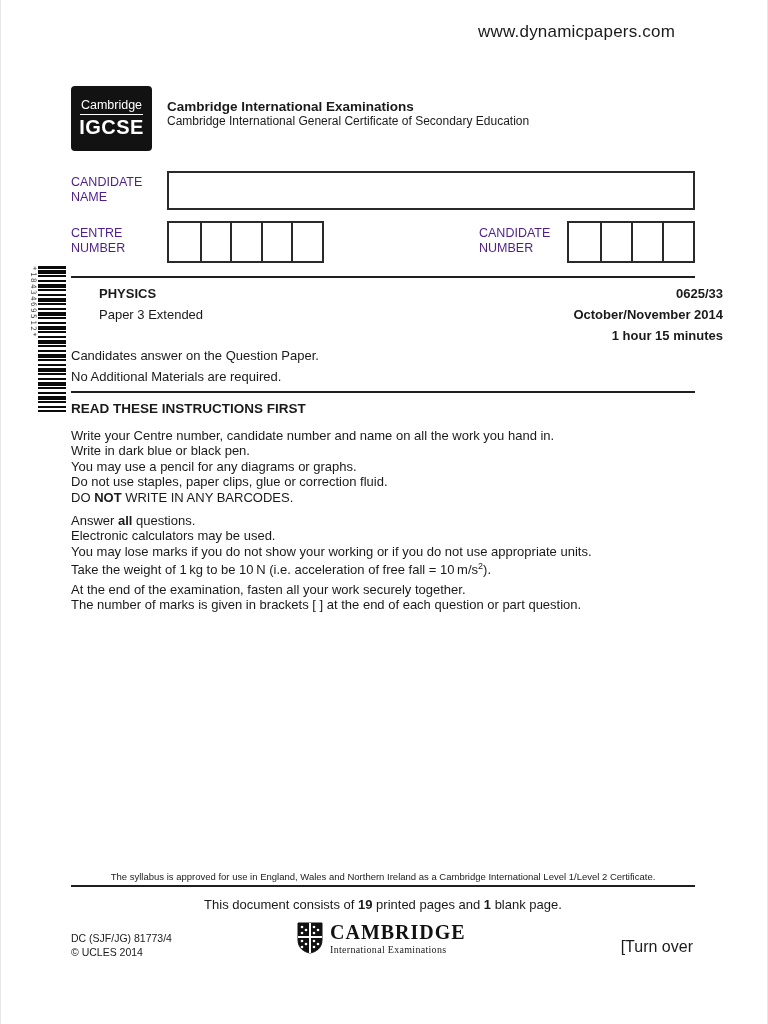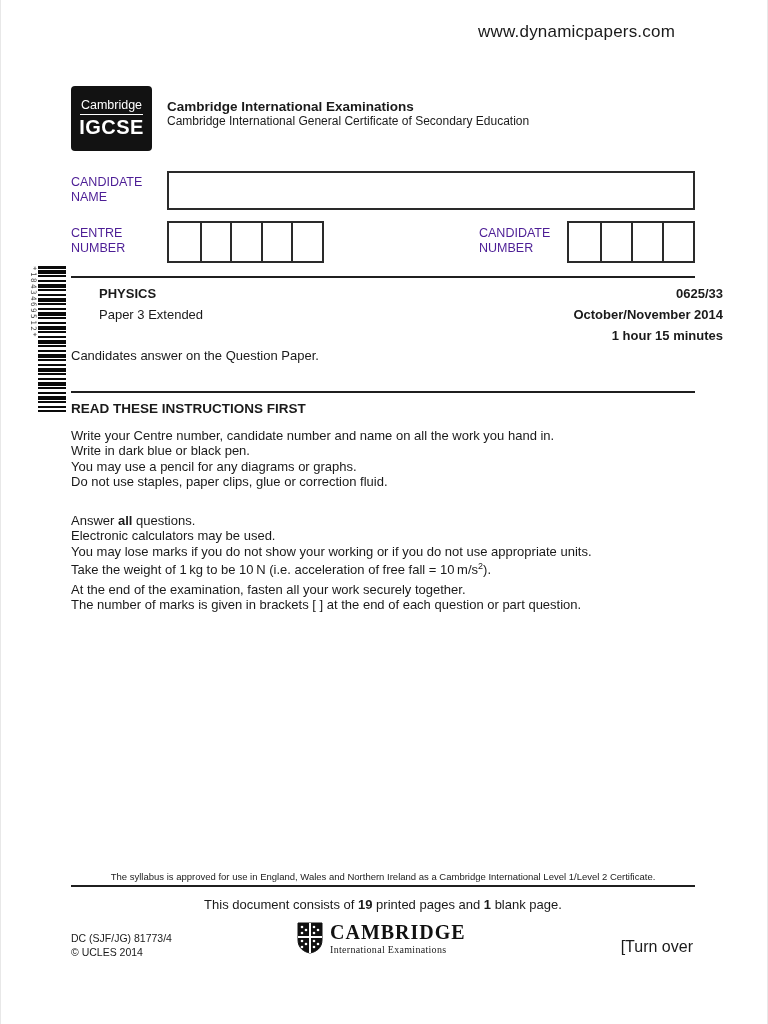--- a/index.html
+++ b/index.html
@@ -167,28 +167,30 @@
   </div>
   <div class="abs row r-paper txt">
     <span>Paper 3 Extended</span>
     <span class="b">October/November 2014</span>
   </div>
   <div class="abs row r-time txt">
     <span></span>
     <span class="b">1 hour 15 minutes</span>
   </div>
   <div class="abs note1 txt">Candidates answer on the Question Paper.</div>
+  <div class="abs note2 txt">No Additional Materials are required.</div>
 
   <div class="abs instr-title">READ THESE INSTRUCTIONS FIRST</div>
 
   <div class="abs para p1 txt">
     <span class="line">Write your Centre number, candidate number and name on all the work you hand in.</span>
     <span class="line">Write in dark blue or black pen.</span>
     <span class="line">You may use a pencil for any diagrams or graphs.</span>
     <span class="line">Do not use staples, paper clips, glue or correction fluid.</span>
+    <span class="line"><span>DO </span><span class="b">NOT</span><span> WRITE IN ANY BARCODES.</span></span>
   </div>
 
   <div class="abs para p2 txt">
     <span class="line"><span>Answer </span><span class="b">all</span><span> questions.</span></span>
     <span class="line">Electronic calculators may be used.</span>
     <span class="line">You may lose marks if you do not show your working or if you do not use appropriate units.</span>
     <span class="line"><span>Take the weight of 1 kg to be 10 N (i.e. acceleration of free fall = 10 m/s</span><sup>2</sup><span>).</span></span>
   </div>
 
   <div class="abs para p3 txt">

